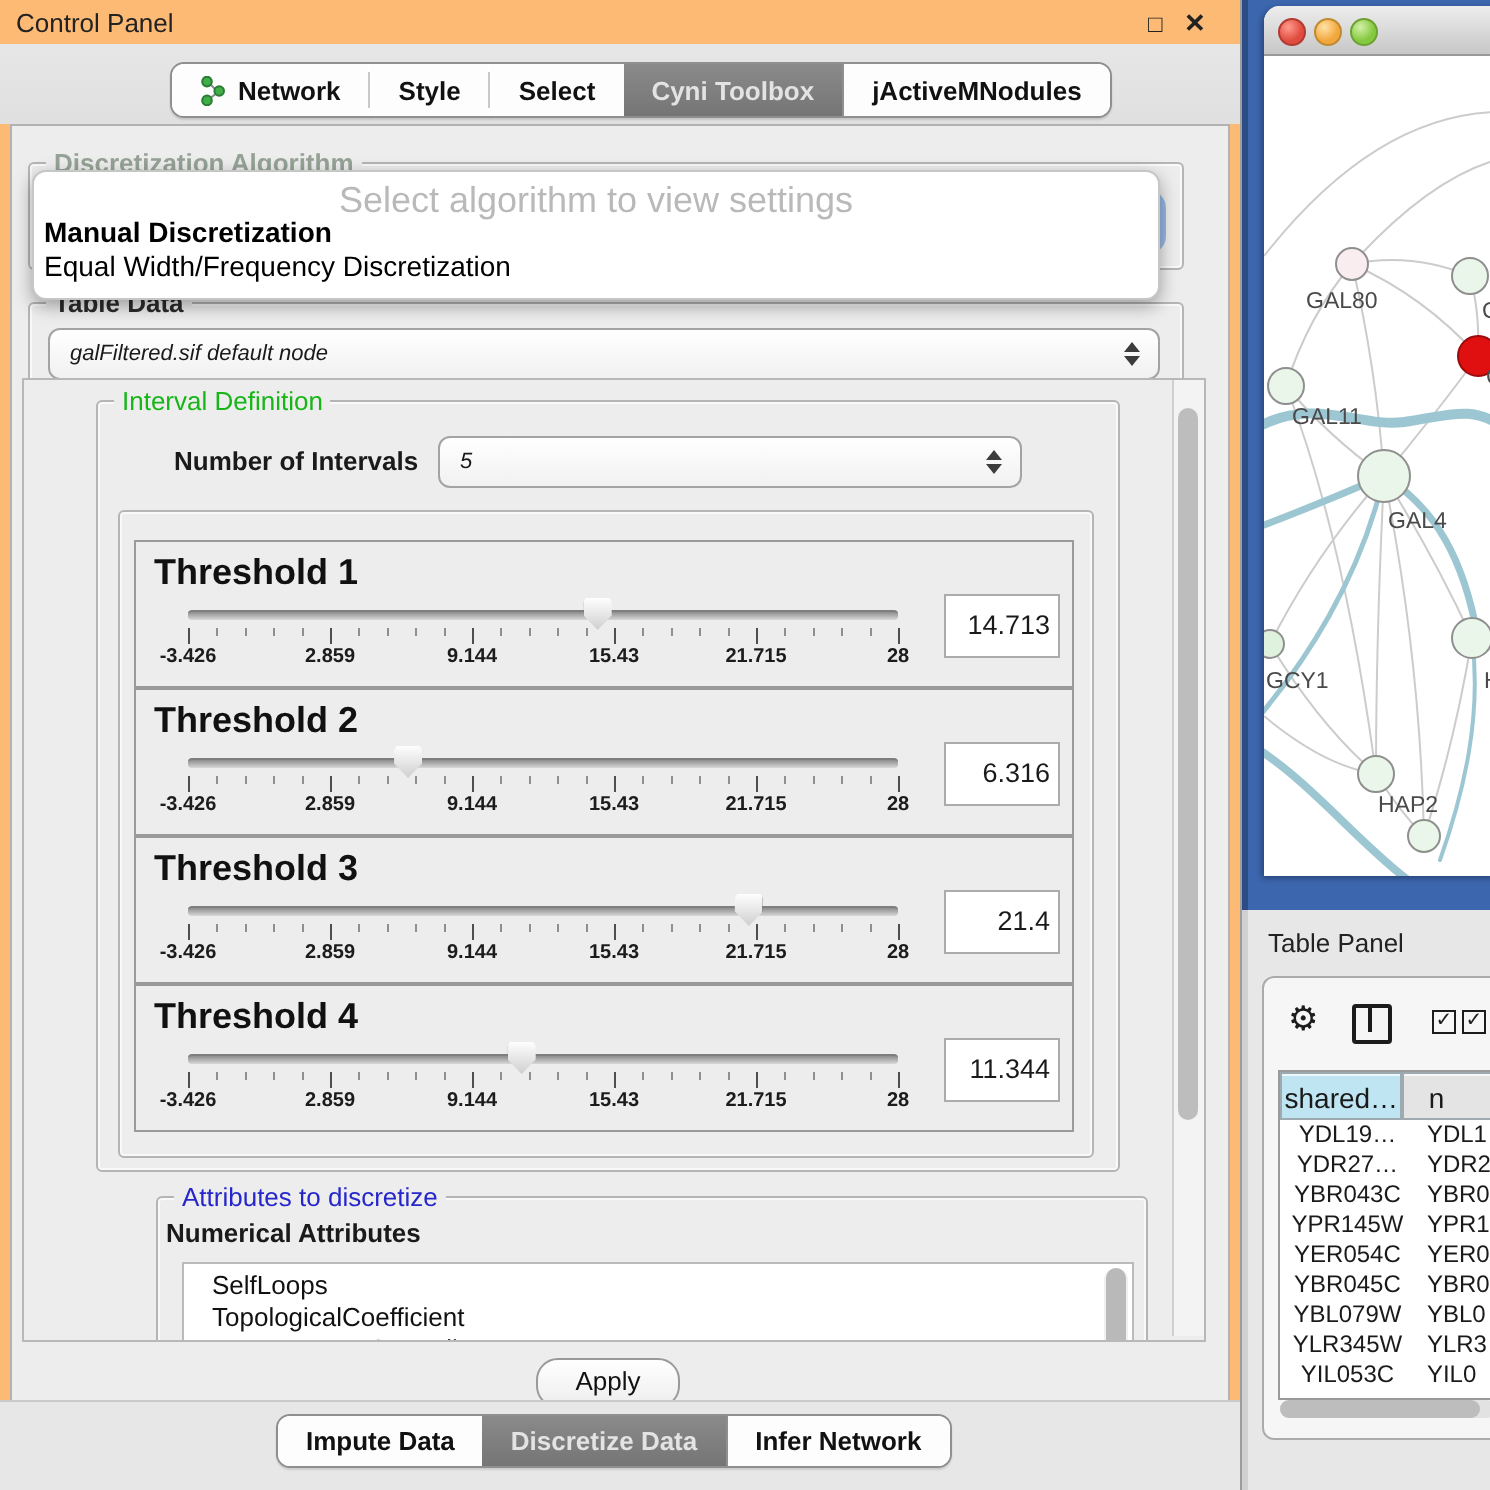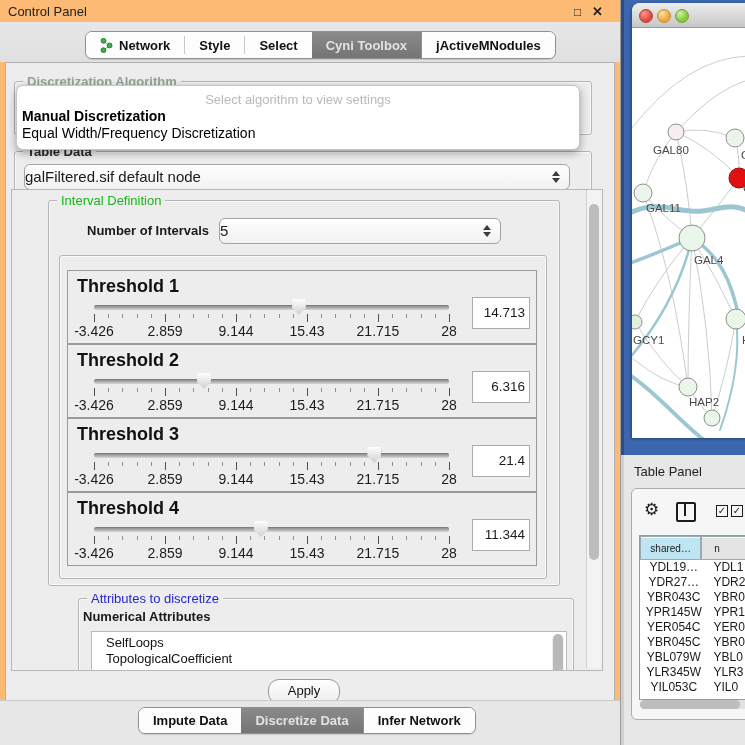--- a/index.html
+++ b/index.html
@@ -27,51 +27,51 @@
 
   
   .group{position:absolute;border:1px solid #b5b5b5;border-radius:3px;box-shadow:inset 0 0 0 1px rgba(255,255,255,0.65);}
   .group>.gtitle{position:absolute;top:-8px;left:8px;background:#ededed;padding:0 4px;font-size:13px;line-height:15px;white-space:nowrap;}
   .gtitle.green{color:#17b517;}
   .gtitle.blue{color:#2626cc;}
   .gtitle.muted{color:#95a295;font-weight:bold;}
   .gtitle.plain{color:#2b2b2b;font-weight:bold;}
 
   
-  .combo{position:absolute;background:linear-gradient(#ffffff,#f1f1f1);border:1px solid #a3a3a3;border-radius:6px;font-size:15px;line-height:24px;cursor:default;}
+  .combo{position:absolute;background:linear-gradient(#ffffff,#f1f1f1);border:1px solid #a3a3a3;border-radius:6px;font-size:11px;line-height:24px;padding-left:10px;cursor:default;font-style:italic;}
   .combo .spin{position:absolute;right:9px;top:50%;transform:translateY(-50%);width:8px;height:14px;}
   .spin i{position:absolute;left:0;width:0;height:0;border-left:4px solid transparent;border-right:4px solid transparent;}
   .spin .up{top:1px;border-bottom:5px solid #3c3c3c;}
   .spin .dn{bottom:1px;border-top:5px solid #3c3c3c;}
   .combo.focusring{box-shadow:0 0 0 3px rgba(105,156,221,0.65);}
 
   
   .popup{position:absolute;left:10px;top:22px;width:562px;background:#fff;border:1px solid #c6c6c6;border-radius:7px;box-shadow:0 3px 9px rgba(0,0,0,0.35);padding:6px 0 7px 0;z-index:40;}
-  .popup .ph{font-size:13px;color:#b9b9b9;text-align:center;line-height:16px;}
+  .popup .ph{font-size:18px;color:#b9b9b9;text-align:center;line-height:16px;}
   .popup .opt{font-size:14px;color:#000;line-height:17px;padding-left:5px;cursor:default;}
   .popup .opt.bold{font-weight:bold;}
 
   
   .scrollpanel{position:absolute;left:5px;top:126px;width:590px;height:480px;background:#ededed;border:1px solid #b8b8b8;overflow:hidden;}
   .vscroll{position:absolute;right:0;top:0;width:15px;height:478px;background:#f3f3f3;border-left:1px solid #cfcfcf;}
   .vscroll .vthumb{position:absolute;left:2px;top:14px;width:10px;height:356px;background:#bdbdbd;border-radius:6px;}
 
   
   .tpanel{position:absolute;left:7px;width:468px;height:72px;border:1px solid #9a9a9a;background:#ededed;}
   .tpanel .tlabel{position:absolute;left:9px;top:5px;font-size:18px;font-weight:bold;color:#111;}
   .track{position:absolute;left:26px;top:34px;width:355px;height:4px;border-radius:2px;background:linear-gradient(#8d8d8d,#d8d8d8);border-top:1px solid #7e7e7e;}
   .thumb{position:absolute;top:-7px;width:14px;height:16px;transform:translateX(-50%);
          background:linear-gradient(#fefefe,#cfcfcf);
          clip-path:polygon(8% 0,92% 0,100% 12%,100% 55%,50% 100%,0 55%,0 12%);
          filter:drop-shadow(0 0 1px #777);cursor:pointer;}
   .ticks{position:absolute;left:26px;top:43px;width:357px;height:8px;
          background-image:repeating-linear-gradient(90deg,#4f4f4f 0 1px,transparent 1px 71px),
                           repeating-linear-gradient(90deg,#8f8f8f 0 1px,transparent 1px 14.2px);
          background-size:357px 8px,357px 4px;background-repeat:no-repeat,no-repeat;}
-  .tlab{position:absolute;top:52px;transform:translateX(-50%);font-size:14px;font-weight:normal;color:#1c1c1c;white-space:nowrap;}
+  .tlab{position:absolute;top:52px;transform:translateX(-50%);font-size:10px;font-weight:bold;color:#1c1c1c;white-space:nowrap;}
   .vbox{position:absolute;left:404px;top:26px;width:52px;height:30px;background:#fff;border:1px solid #ababab;
         font-size:13.5px;line-height:30px;text-align:right;padding-right:4px;}
 
   
   .attrlist{position:absolute;left:12px;top:32px;width:474px;height:58px;background:#fff;border:1px solid #bbb;overflow:hidden;}
   .attrlist .li{font-size:13px;line-height:16px;padding-left:14px;color:#111;cursor:default;}
   .listscroll{position:absolute;right:2px;top:2px;width:12px;height:54px;background:#f0f0f0;border-radius:6px;}
   .listscroll .vthumb2{position:absolute;left:1px;top:0;width:10px;height:40px;background:#b9b9b9;border-radius:5px;}
 
   .apply-btn{position:absolute;left:262px;top:616px;width:70px;height:23px;border:1px solid #9a9a9a;border-radius:11px;
@@ -93,21 +93,21 @@
   
   #table-panel{position:absolute;left:621px;top:455px;width:124px;height:290px;background:#e7e7e7;border-left:3px solid #d0d0d0;}
   .tp-title{position:absolute;left:10px;top:9px;font-size:13px;color:#222;}
   .tp-panel{position:absolute;left:7px;top:33px;width:120px;height:230px;background:#f6f6f6;border:1px solid #ababab;border-radius:6px;}
   .tp-gear{position:absolute;left:12px;top:12px;font-size:17px;color:#1c1c1c;line-height:17px;cursor:pointer;}
   .tp-split{position:absolute;left:44px;top:13px;width:16px;height:16px;border:2px solid #1c1c1c;border-radius:2px;cursor:pointer;}
   .tp-split::after{content:"";position:absolute;left:6px;top:0;width:2px;height:12px;background:#1c1c1c;}
   .tp-check{position:absolute;top:16px;width:10px;height:10px;border:1.5px solid #1c1c1c;font-size:10px;line-height:9px;text-align:center;color:#1c1c1c;cursor:pointer;}
   .tp-table{position:absolute;left:7px;top:46px;width:120px;height:163px;background:#fff;border:1px solid #9a9a9a;overflow:hidden;}
   .tp-hrow{display:flex;height:24px;}
-  .tp-hcell{font-size:10px;line-height:24px;text-align:center;border:1px solid #9daab0;box-shadow:inset 0 1px 0 rgba(255,255,255,0.7);cursor:pointer;}
+  .tp-hcell{font-size:14px;line-height:24px;text-align:center;border:1px solid #9daab0;box-shadow:inset 0 1px 0 rgba(255,255,255,0.7);cursor:pointer;}
   .tp-hcell.c1{width:69px;background:#bfe5f2;}
   .tp-hcell.c2{width:52px;background:#e4e4e4;text-align:left;padding-left:12px;}
   .tp-row{display:flex;height:15px;cursor:default;}
   .tp-cell{font-size:12px;line-height:15px;white-space:nowrap;overflow:hidden;}
   .tp-cell.c1{width:71px;text-align:center;}
   .tp-cell.c2{width:49px;padding-left:6px;}
   .hscroll{position:absolute;left:8px;top:211px;width:108px;height:9px;background:#e2e2e2;border-radius:5px;}
   .hscroll .hthumb{position:absolute;left:0;top:0;width:100px;height:9px;background:#bdbdbd;border-radius:5px;}
 </style>
 </head>

